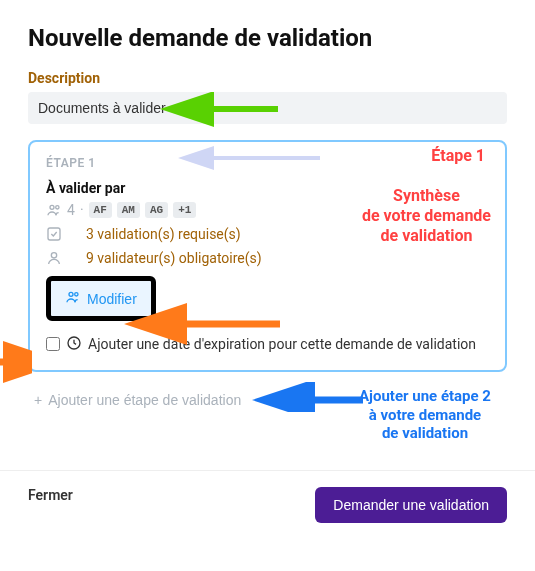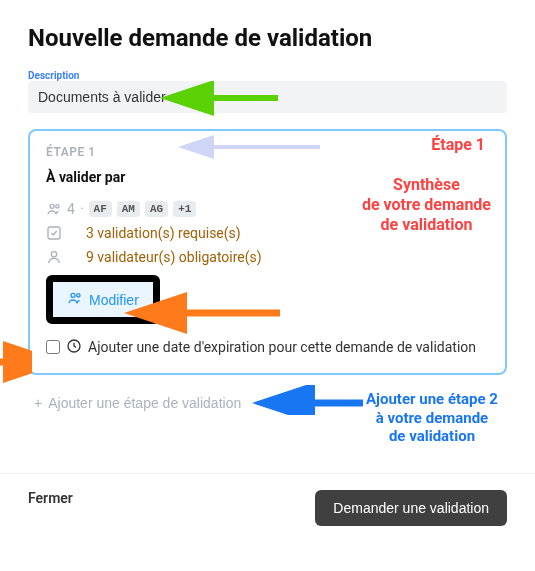--- a/index.html
+++ b/index.html
@@ -14,23 +14,24 @@
       width: 100%;
       padding: 24px 28px 0 28px;
     }
     .modal-title {
       font-size: 24px;
       font-weight: 700;
       color: #111;
       margin-bottom: 18px;
     }
     .desc-label {
-      font-size: 10px;
-      font-weight: 700;
-      color: #3b82f6;
+      font-size: 14px;
+      font-weight: 700;
+      color: #a16207;
+      margin-bottom: 6px;
     }
     .desc-input {
       width: 100%;
       background: #f1f3f5;
       border: none;
       border-radius: 4px;
       padding: 8px 10px;
       font-size: 14px;
       color: #333;
       margin-bottom: 16px;
@@ -48,21 +49,21 @@
       color: #aab2bb;
       font-size: 12px;
       font-weight: 600;
       letter-spacing: 0.5px;
       margin-bottom: 10px;
     }
     .validate-label {
       font-size: 14px;
       font-weight: 700;
       color: #111;
-      margin-bottom: 16px;
+      margin-bottom: 6px;
     }
     .validators-row {
       display: flex;
       align-items: center;
       gap: 5px;
       margin-bottom: 8px;
     }
     .icon-muted { color: #aab2bb; display:inline-flex; }
     .count {
       color: #aab2bb;
@@ -83,21 +84,21 @@
       align-items: center;
       gap: 24px;
       margin-bottom: 8px;
       color: #a16207;
       font-size: 14px;
     }
     .modify-btn {
       display: inline-flex;
       align-items: center;
       gap: 6px;
-      border: 7px solid #000000;
+      border: 5px solid #000000;
       background: #eaf5ff;
       color: #2196f3;
       border-radius: 6px;
       padding: 8px 14px;
       font-size: 14px;
       font-weight: 500;
       cursor: pointer;
       margin-top: 2px;
       margin-bottom: 14px;
     }
@@ -135,21 +136,21 @@
       border-top: 1px solid #eee;
       margin-top: 8px;
     }
     .close-link {
       font-size: 14px;
       font-weight: 600;
       color: #333;
       cursor: pointer;
     }
     .primary-btn {
-      background: #404040;
+      background: #4c1d95;
       color: #fff;
       border: none;
       border-radius: 6px;
       padding: 10px 18px;
       font-size: 14px;
       font-weight: 500;
       cursor: pointer;
     }
     
     .ann-red {
@@ -286,21 +287,21 @@
       <span>Ajouter une étape de validation</span>
     </button>
     <svg class="svg-overlay" width="480" height="30" style="left:0;top:0;">
       <defs>
         <marker id="arrowBlue" markerWidth="10" markerHeight="10" refX="1" refY="3" orient="auto">
           <path d="M0,0 L0,6 L9,3 z" fill="#1976f2"></path>
         </marker>
       </defs>
       <line x1="335" y1="18" x2="280" y2="18" stroke="#1976f2" stroke-width="7" marker-end="url(#arrowBlue)"></line>
     </svg>
-    <div class="ann-blue" style="left:338px; top:5px; white-space:pre-line;">Ajouter une étape 2
+    <div class="ann-blue" style="left:331px; top:5px; white-space:pre-line;">Ajouter une étape 2
 à votre demande
 de validation</div>
   </div>
 
   <svg class="svg-overlay" width="60" height="560" style="left:-28px;top:0;">
     <defs>
       <marker id="arrowOr2" markerWidth="10" markerHeight="10" refX="1" refY="3" orient="auto">
         <path d="M0,0 L0,6 L9,3 z" fill="#ff7a1a"></path>
       </marker>
     </defs>

